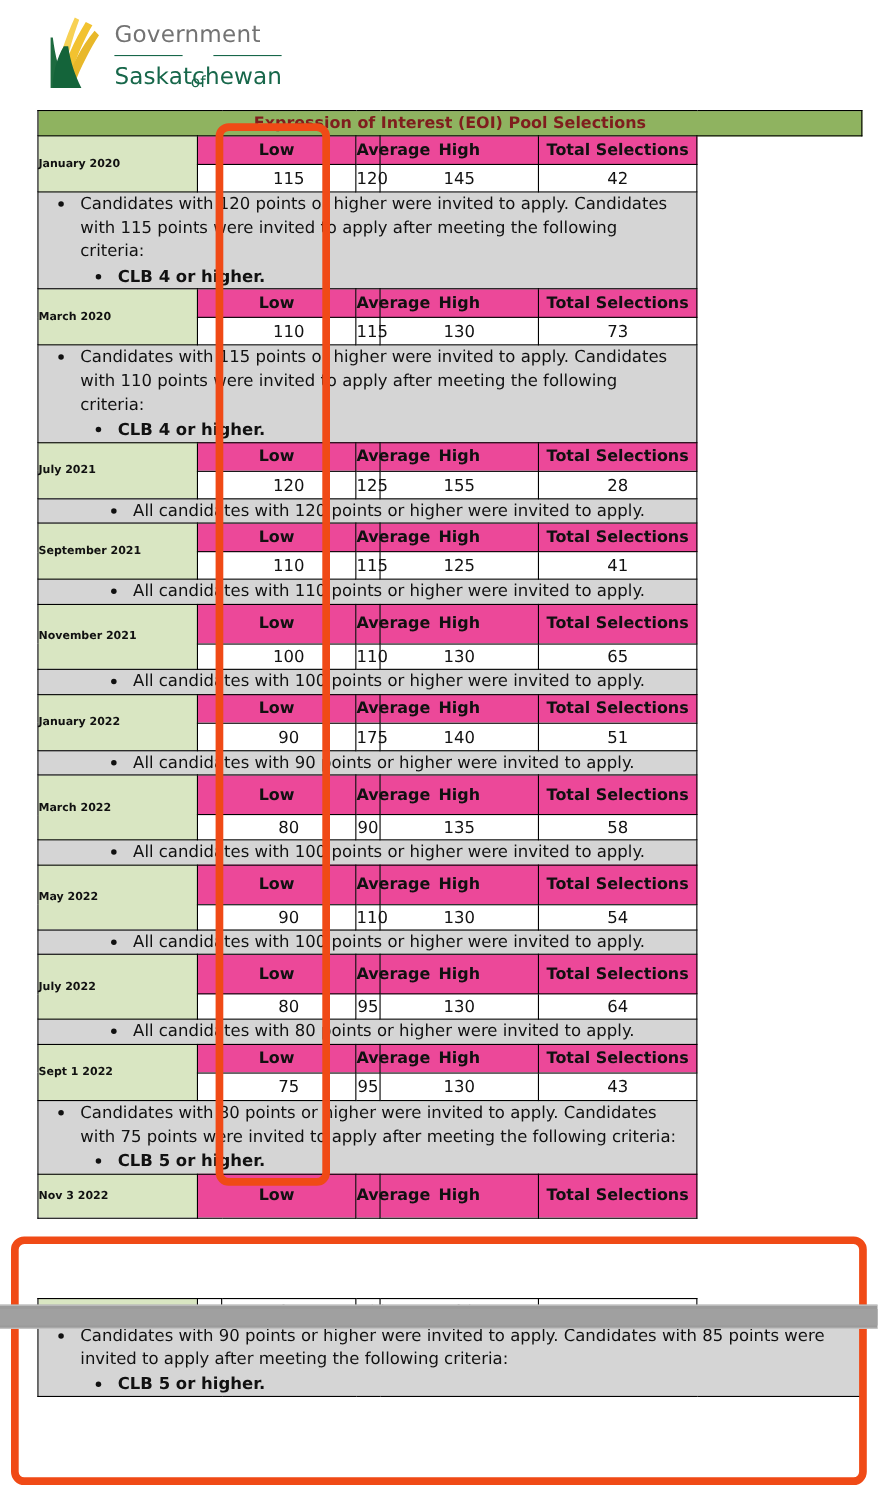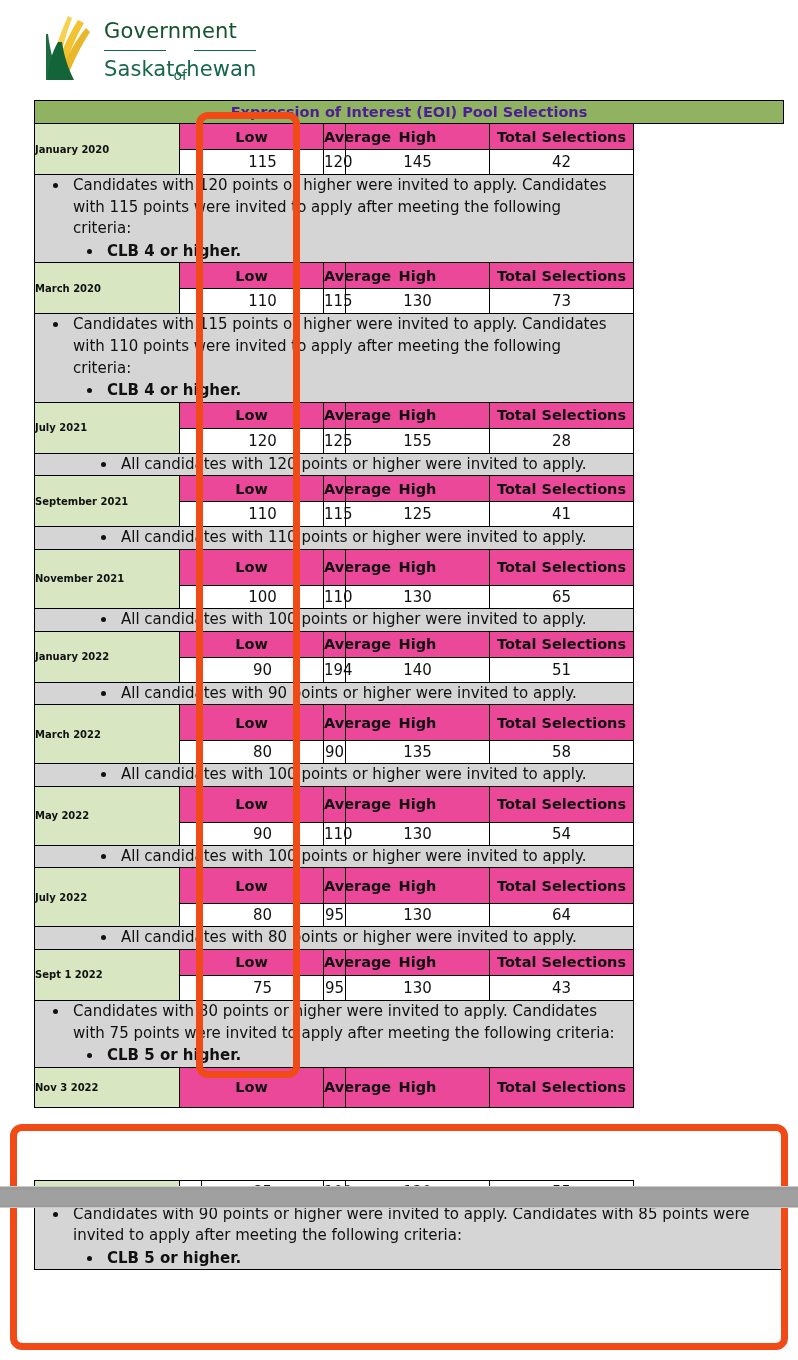--- a/index.html
+++ b/index.html
@@ -26,21 +26,21 @@
   .logo-mark { width: 62px; height: 72px; flex: none; }
   .logo-text {
     margin-left: 8px;
     color: #1a6b4a;
     line-height: 1.0;
   }
   .logo-line1 {
     font-family: "DejaVu Sans", sans-serif;
     font-size: 21px;
     letter-spacing: .2px;
-    color: #14532d;
+    color: #737373;
   }
   .logo-line2row {
     display: flex; align-items: center;
     margin: 3px 0 2px 0;
     height: 12px;
   }
   .logo-rule { height: 1px; background: #17674a; flex: 1 1 auto; }
   .logo-of {
     font-family: "DejaVu Sans", sans-serif;
     font-size: 14px; color: #17674a;
@@ -62,21 +62,21 @@
     border-collapse: collapse;
     table-layout: fixed;
   }
   .eoi-table td, .eoi-table th {
     border: 1px solid #000000;
     padding: 0;
     font-family: "DejaVu Sans", sans-serif;
   }
   .banner {
     background: #8fb360;
-    color: #4c1d95;
+    color: #7f1d1d;
     font-size: 14.5px;
     font-weight: bold;
     text-align: center;
     height: 22px;
     line-height: 22px;
     border-bottom: 1px solid #000;
   }
   .month {
     background: #d9e6c2;
     color: #111;
@@ -312,21 +312,21 @@
         <tr>
           <td class="month" rowspan="2">January 2022</td>
           <td class="colhead" colspan="2">Low</td>
           <td class="colhead">Average</td>
           <td class="colhead">High</td>
           <td class="colhead">Total Selections</td>
         </tr>
         <tr>
           <td class="spacer-cell"></td>
           <td class="val">90</td>
-          <td class="val">194</td>
+          <td class="val">175</td>
           <td class="val">140</td>
           <td class="val">51</td>
         </tr>
         <tr>
           <td class="note single" colspan="6">
             <ul>
               <li>All candidates with 90 points or higher were invited to apply.</li>
             </ul>
           </td>
         </tr>

